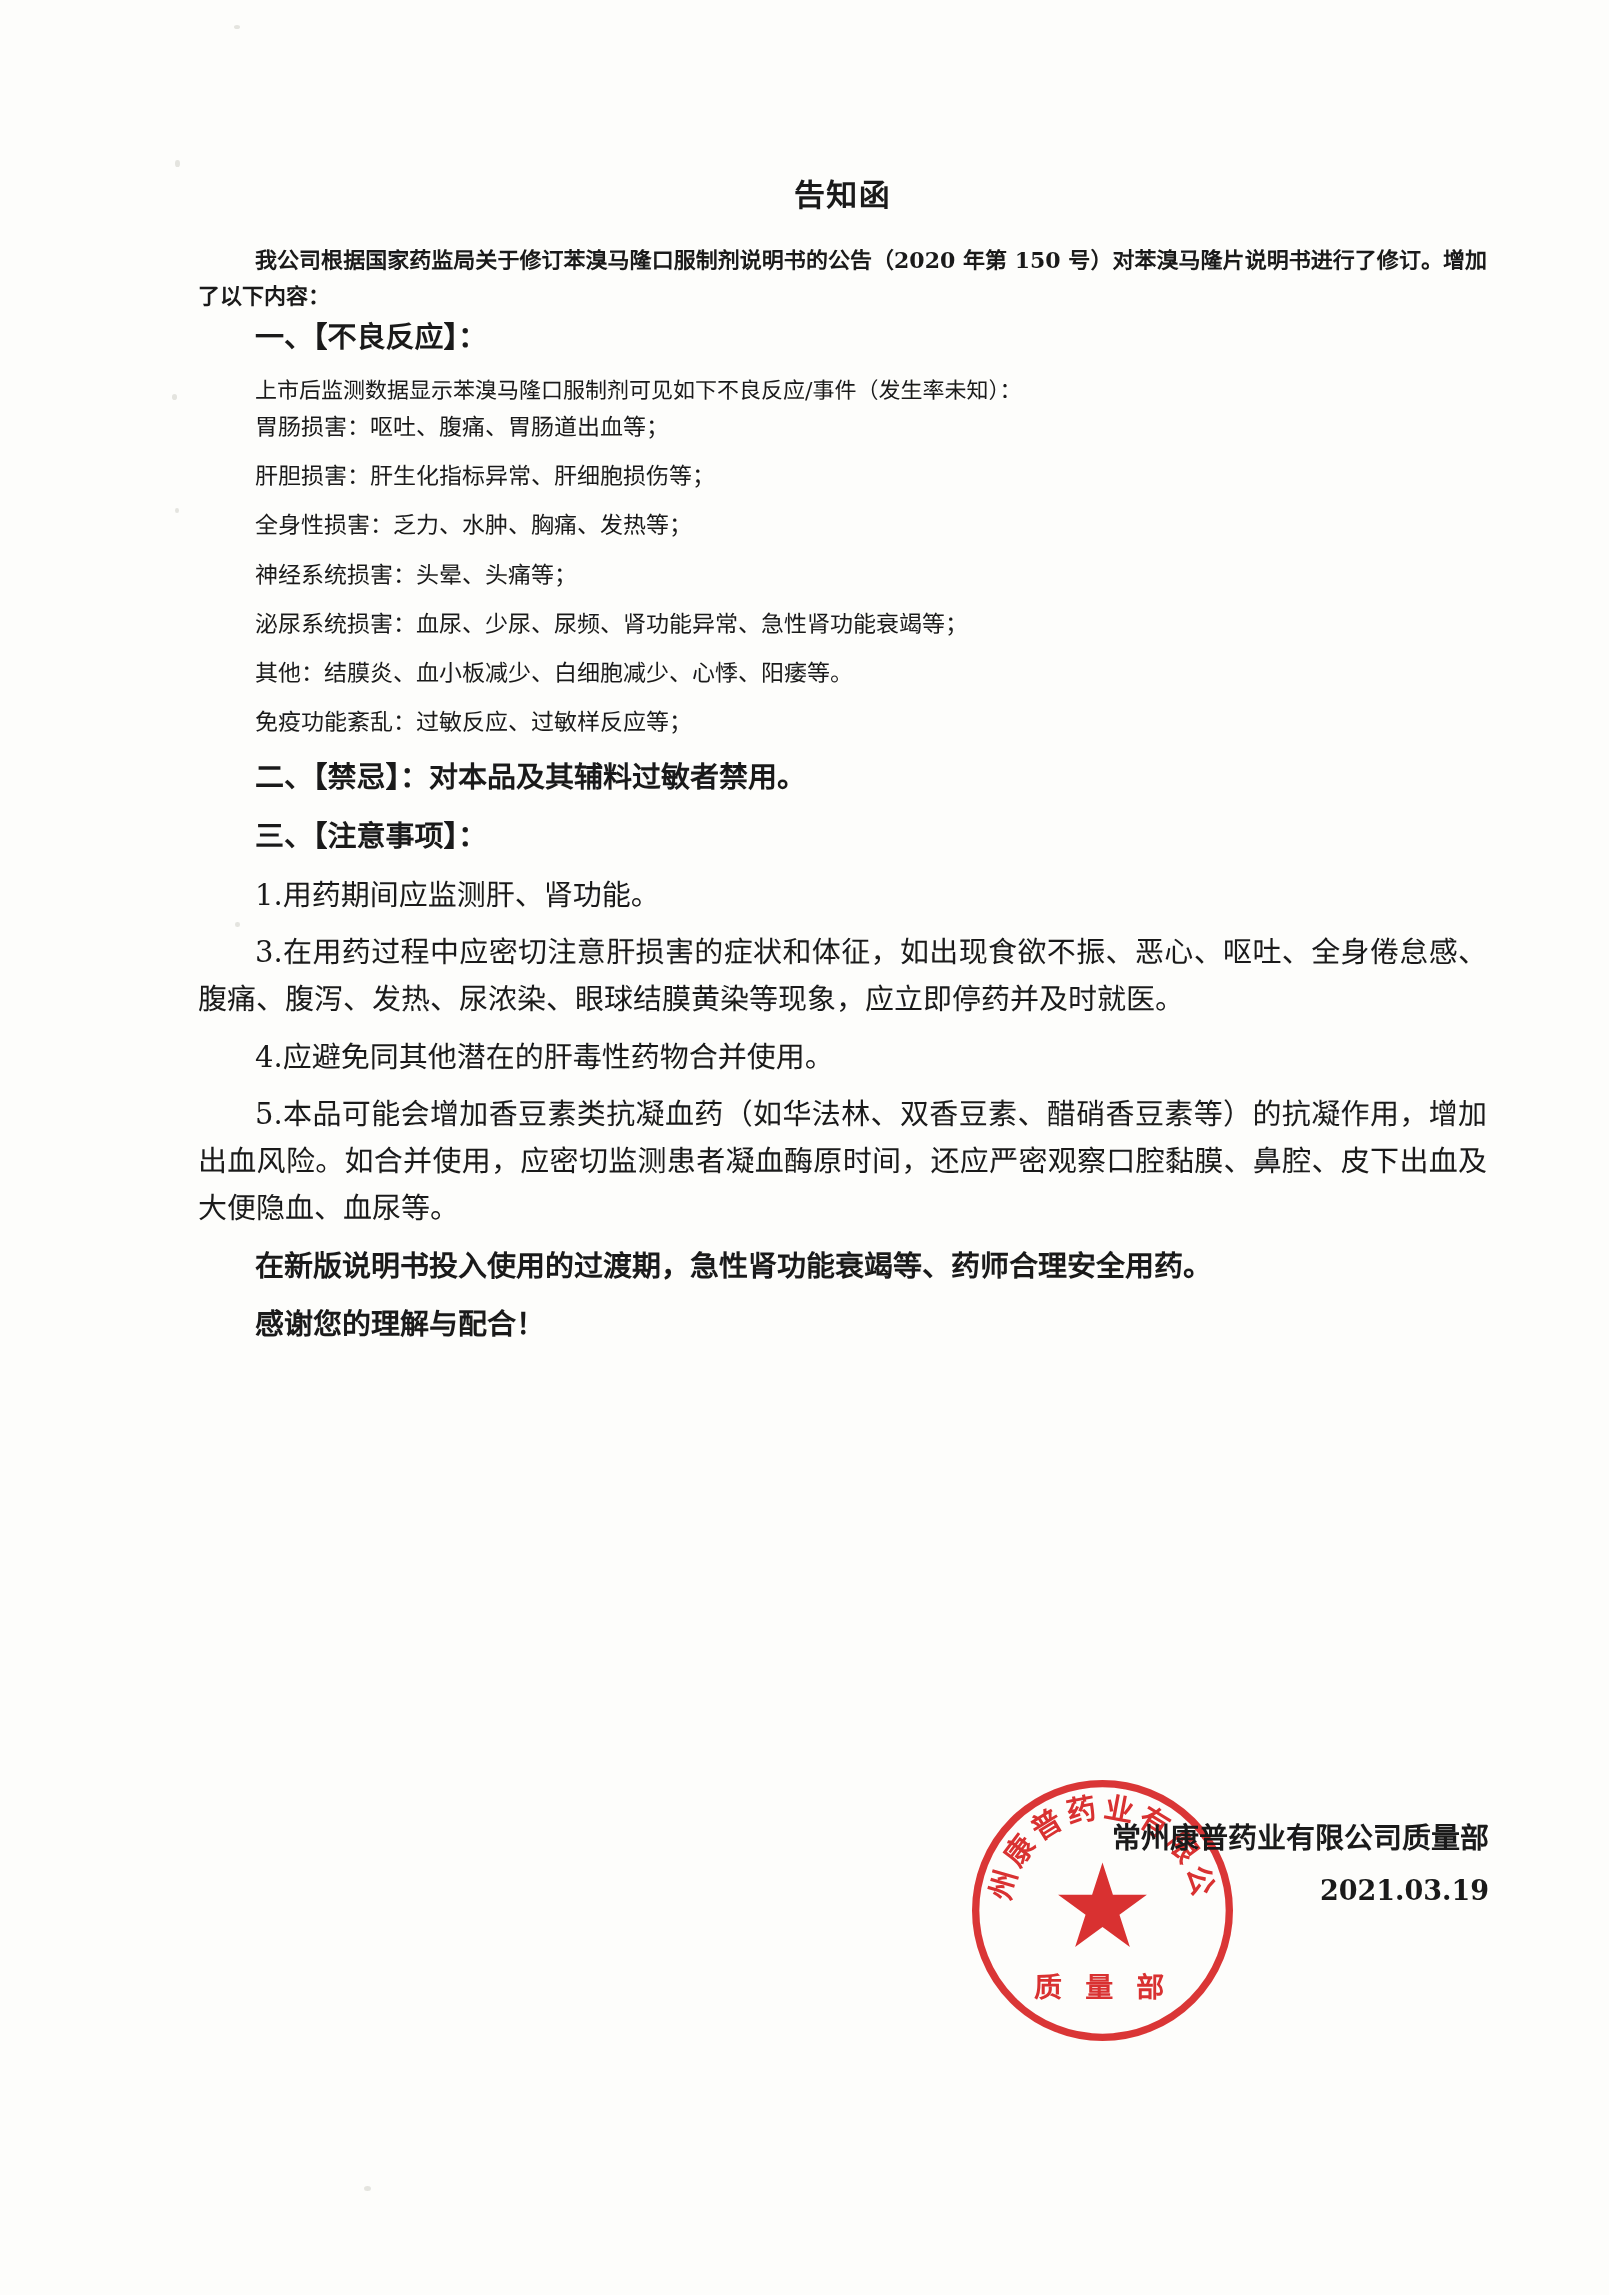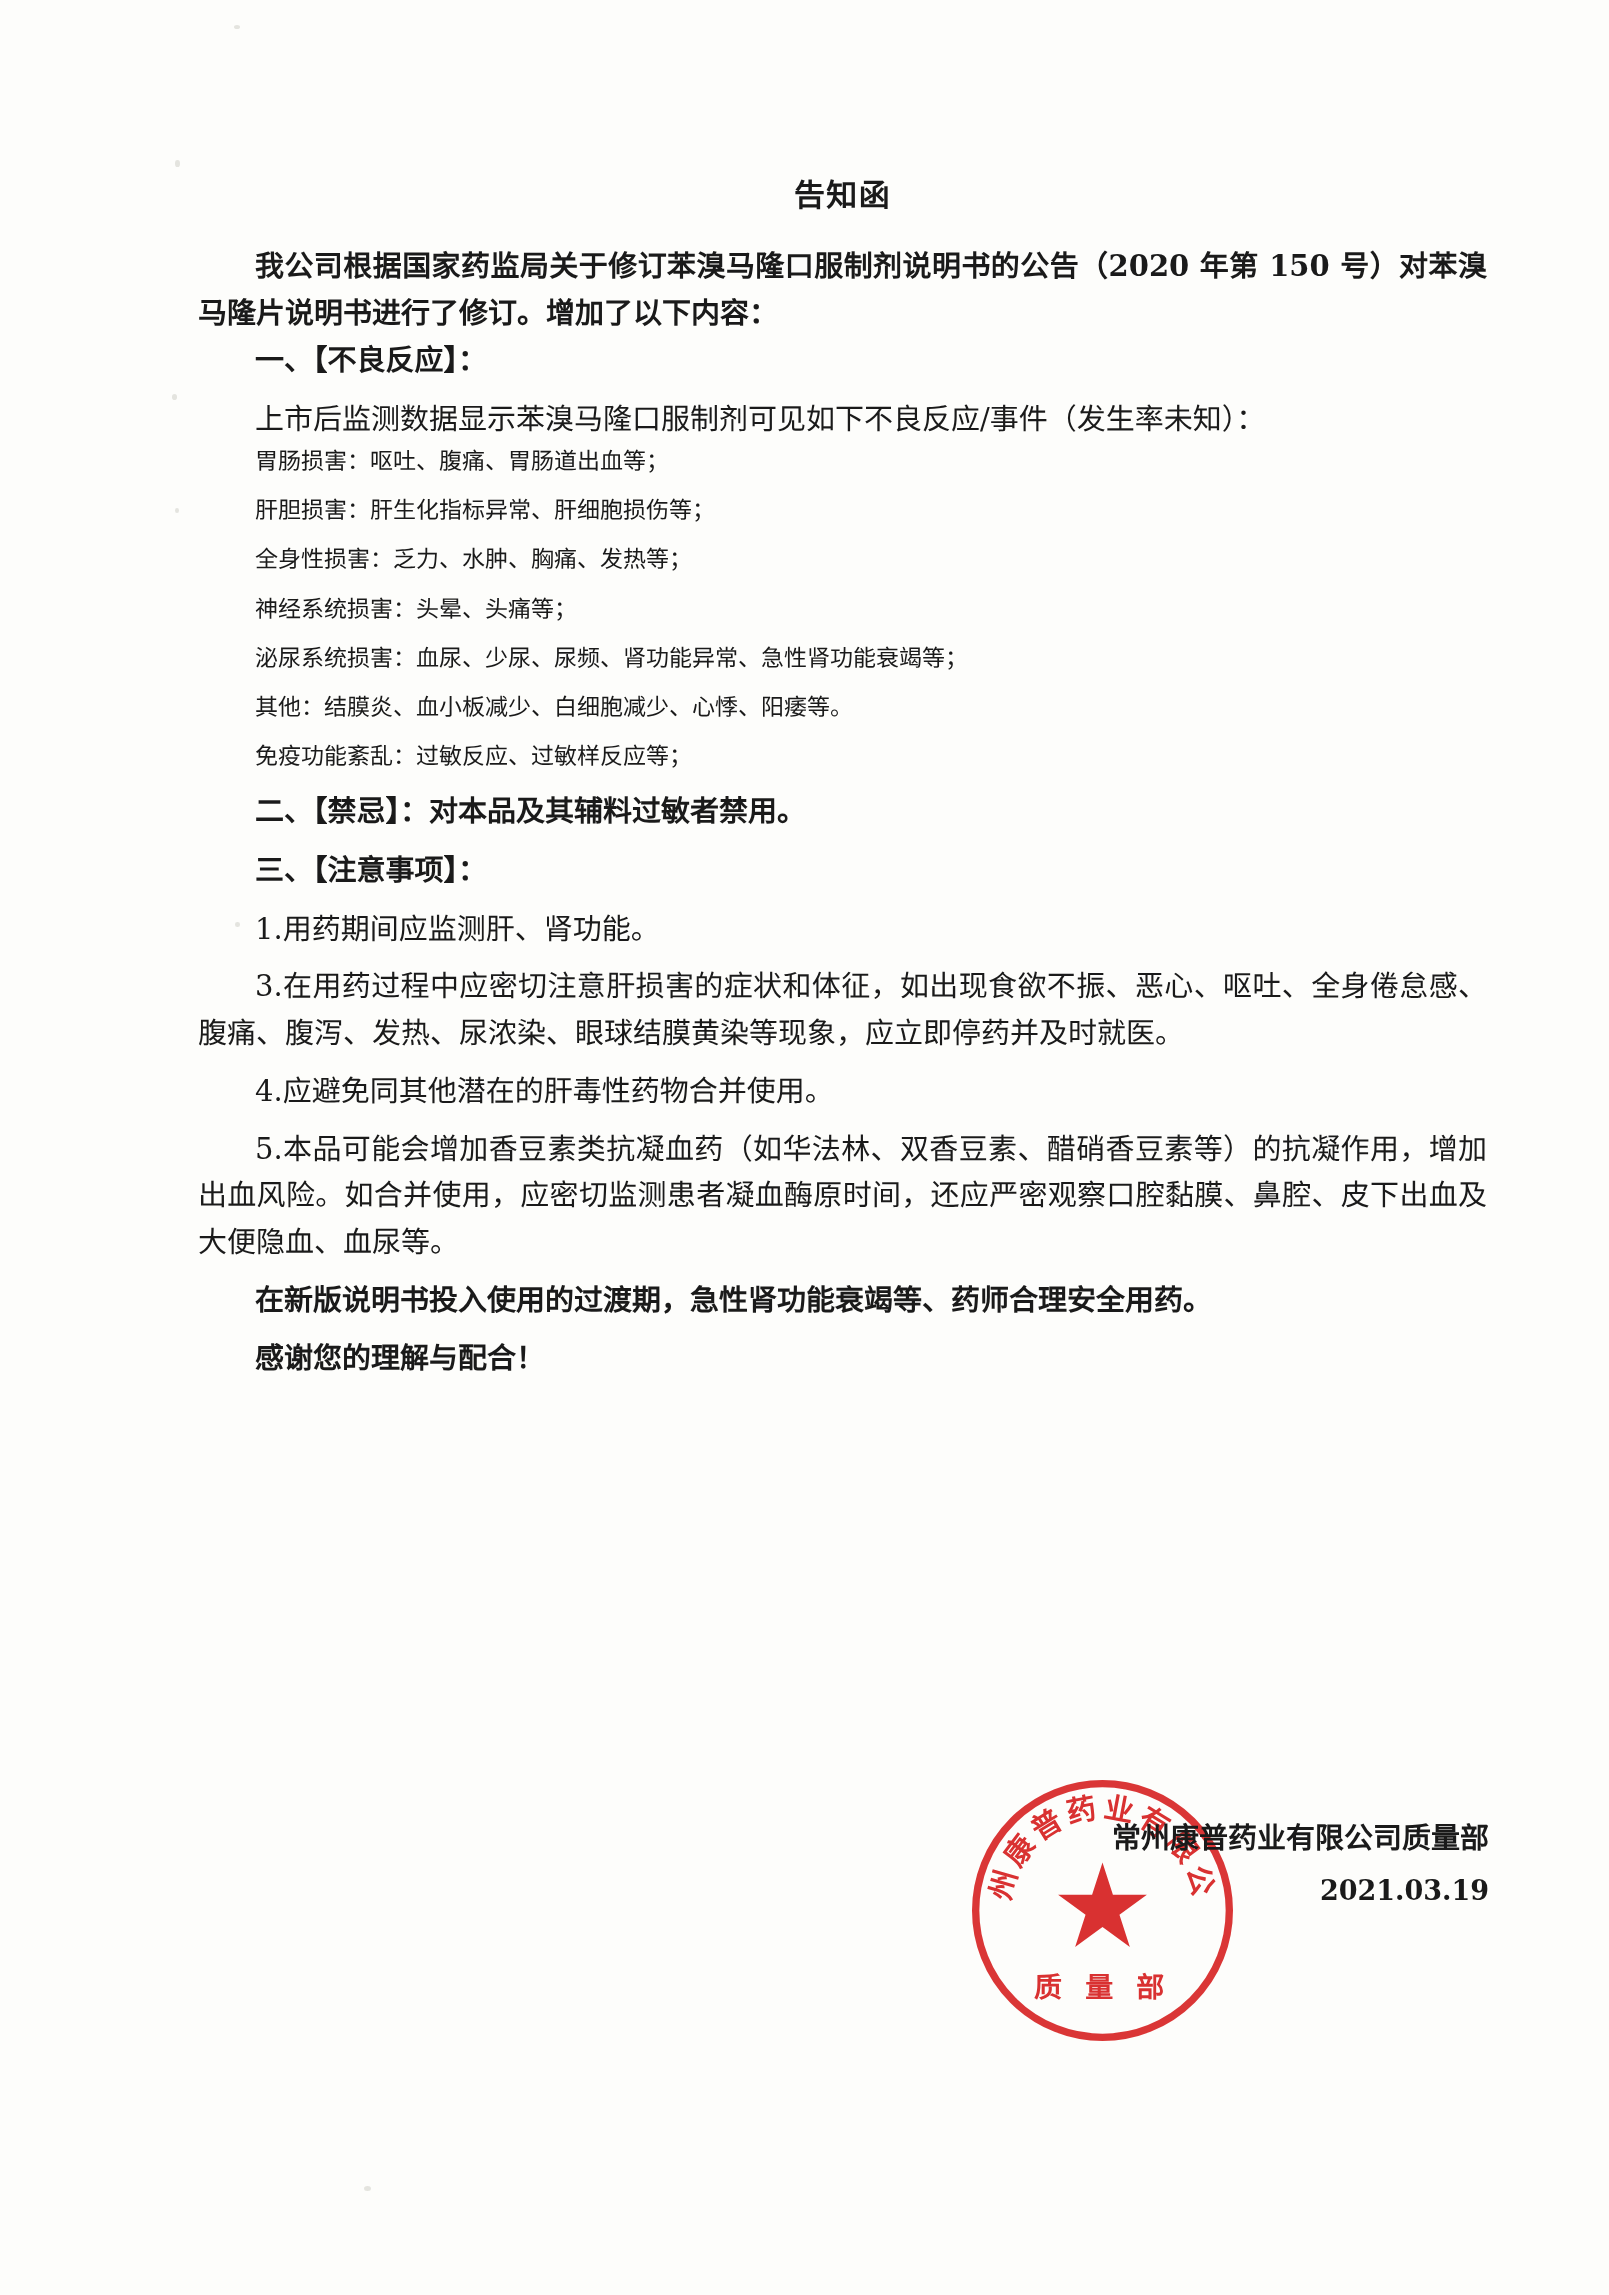--- a/index.html
+++ b/index.html
@@ -49,21 +49,21 @@
     text-align: center;
     font-size: 31px;
     font-weight: 700;
     letter-spacing: 1.3px;
     margin: 0 0 28px 0;
     font-family: "DejaVu Serif", "Liberation Serif", serif;
   }
 
   p.para {
     margin: 0 0 0 0;
-    font-size: 29px;
+    font-size: 22px;
     line-height: 1.62;
     text-align: justify;
     text-justify: inter-character;
     font-family: "DejaVu Serif", "Liberation Serif", serif;
   }
 
   .indent2 { text-indent: 57px; }
 
   .bold { font-weight: 700; }
 

